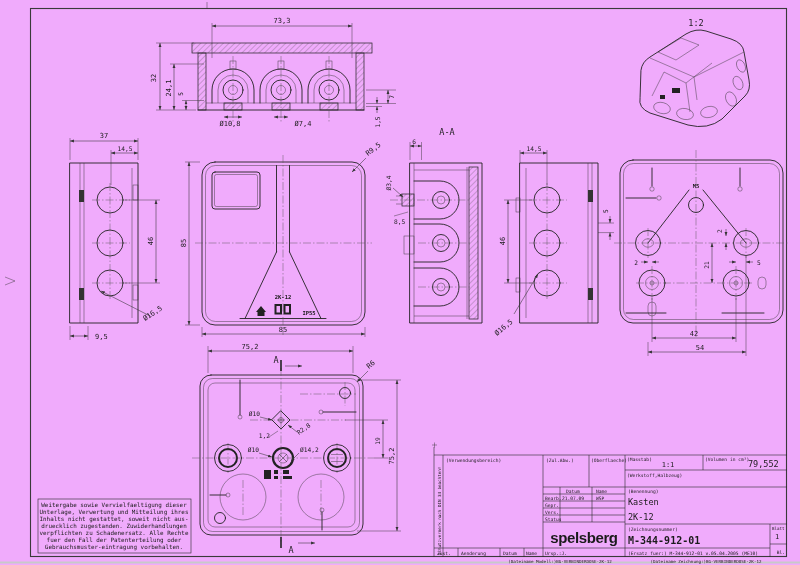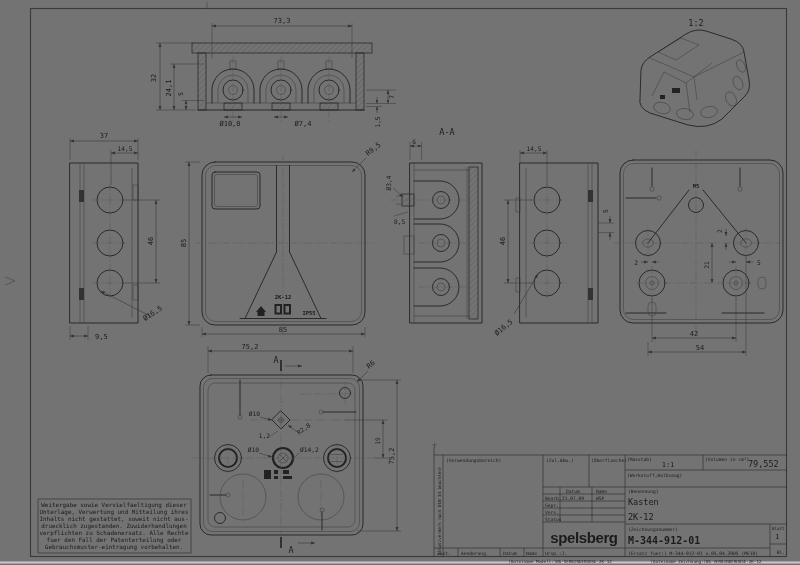--- a/index.html
+++ b/index.html
@@ -1,16 +1,16 @@
 <!DOCTYPE html>
 <html><head>
 <meta charset="utf-8">
 <style>
   html,body{margin:0;padding:0;background:#fff;}
-  .page{position:relative;width:800px;height:565px;background:#737373;overflow:hidden;
+  .page{position:relative;width:800px;height:565px;background:#f0abfc;overflow:hidden;
         font-family:"DejaVu Sans Mono",monospace;}
   svg{position:absolute;left:0;top:0;}
   svg text{fill:#1b1b1b;font-family:"DejaVu Sans Mono",monospace;}
   .dt{font-size:7px;}
   .dt6{font-size:6.2px;}
   .dt8{font-size:8.5px;}
   .sm{font-size:5.5px;font-weight:bold;}
   .lbl{font-size:4.6px;}
   .lbl4{font-size:4.2px;}
   .val7{font-size:7px;}

